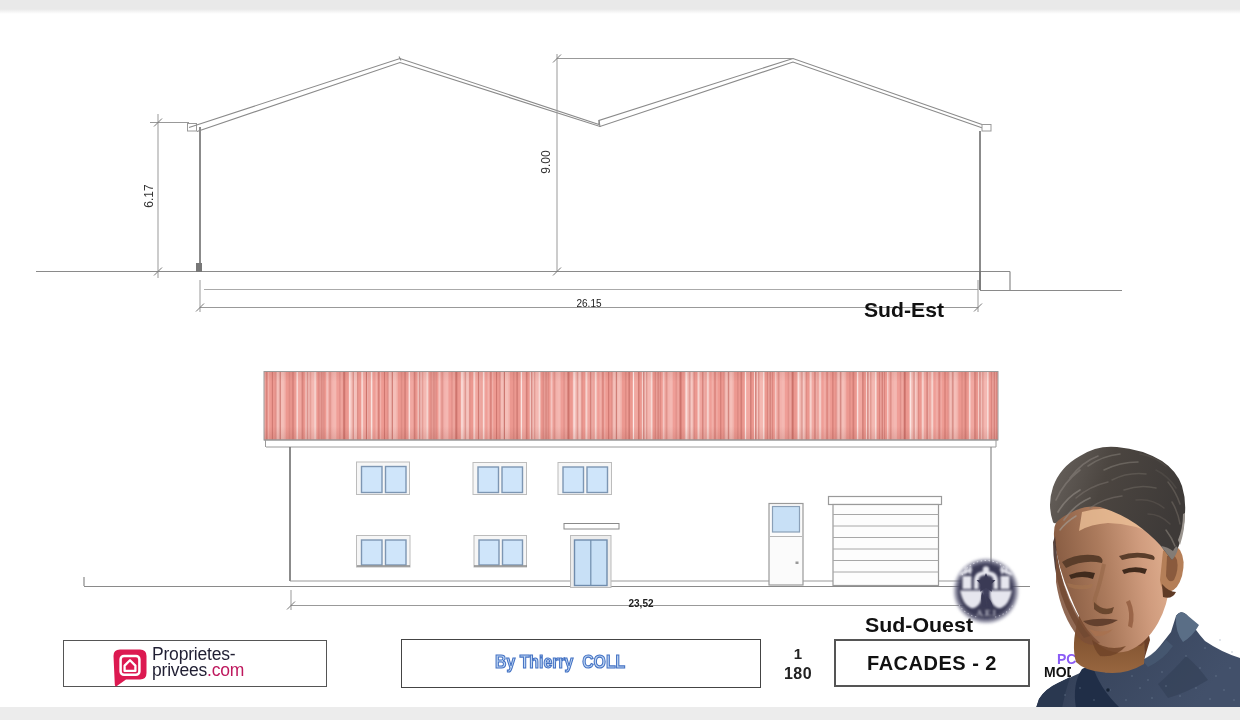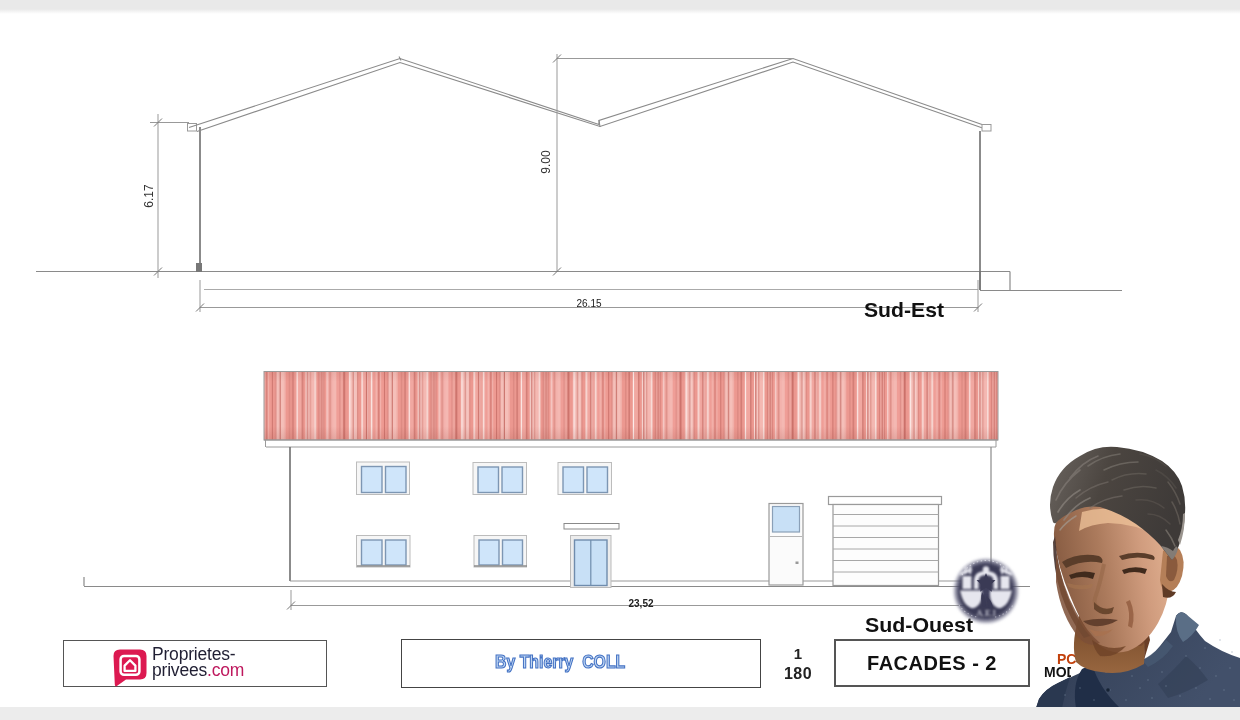--- a/index.html
+++ b/index.html
@@ -316,21 +316,21 @@
 <div class="abs" style="left:770px;top:645px;width:56px;z-index:2;text-align:center;color:#222;font-weight:bold;">
   <div style="font-size:15px;">1</div>
   <div style="font-size:16px;margin-top:3px;letter-spacing:0.5px;">180</div>
 </div>
 
 <div class="abs" style="left:834px;top:639px;width:192px;height:44px;border:2px solid #555;z-index:2;background:#fff;
      display:flex;align-items:center;justify-content:center;">
   <span style="font-size:20px;font-weight:bold;color:#111;letter-spacing:0.5px;">FACADES - 2</span>
 </div>
 
-<div class="abs" style="left:1057px;top:651px;z-index:2;font-weight:bold;color:#c2410c;font-size:14px;">PC</div>
+<div class="abs" style="left:1057px;top:651px;z-index:2;font-weight:bold;color:#8b5cf6;font-size:14px;">PC</div>
 <div class="abs" style="left:1044px;top:664px;z-index:2;font-weight:bold;color:#111;font-size:14px;width:27px;overflow:hidden;">MODIF</div>
 
 <svg class="abs" style="left:1020px;top:440px;z-index:5" width="220" height="268" viewBox="1020 440 220 268">
   <defs>
     <linearGradient id="shirtg" x1="0" y1="0" x2="1" y2="0.35">
       <stop offset="0%" stop-color="#26324a"></stop>
       <stop offset="50%" stop-color="#3a475f"></stop>
       <stop offset="100%" stop-color="#42506a"></stop>
     </linearGradient>
     <linearGradient id="faceg" x1="0" y1="0.2" x2="1" y2="0">

